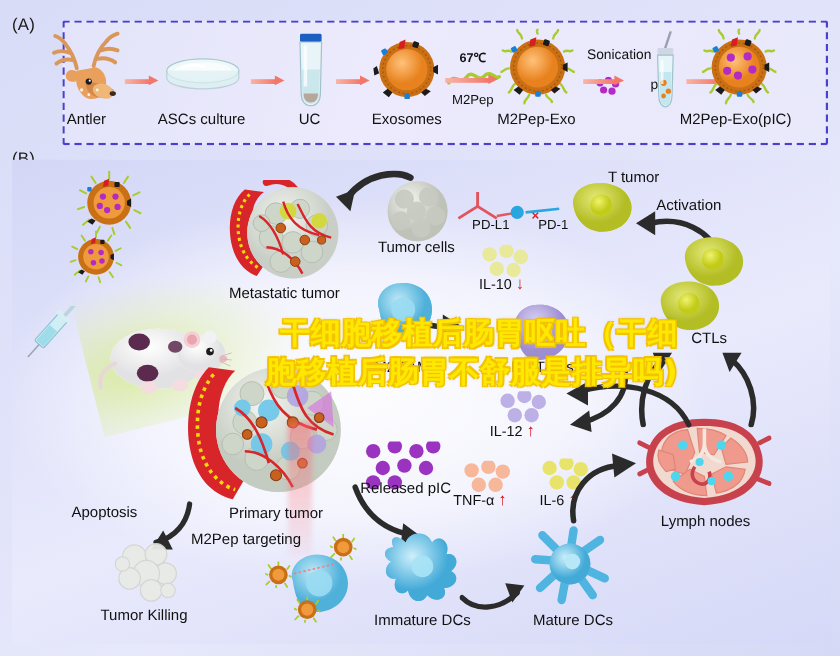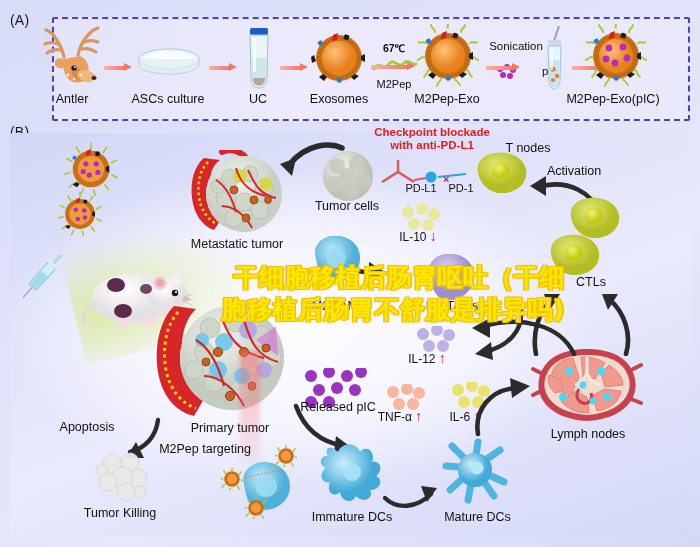--- a/index.html
+++ b/index.html
@@ -497,36 +497,32 @@
           <circle cx="40" cy="16" r="8"></circle>
         <circle cx="46" cy="32" r="8"></circle>
           <circle cx="34" cy="42" r="8"></circle>
         <circle cx="17" cy="36" r="8"></circle>
           <circle cx="30" cy="28" r="8"></circle>
       </g>
     </svg>
   </div>
   <span class="b-label" style="left:347px;top:199px;">Tumor cells</span>
 
-  <div class="b-label red" style="left:432px;top:126px;transform:translateX(-50%);">
-    <span>Checkpoint blockade</span><br>
-    <span>with anti-PD-L1</span>
-  </div>
 
   <div class="abs" style="left:374px;top:158px;">
     <svg width="118" height="32" viewBox="0 0 118 32">
       <path d="M8 24 L24 14 L40 24" stroke="#e2545b" stroke-width="2.4" fill="none"></path>
       <line x1="24" y1="14" x2="24" y2="2" stroke="#e2545b" stroke-width="2.4"></line>
       <path d="M40 22 L52 20" stroke="#e05a62" stroke-width="2" fill="none"></path>
       <circle cx="57" cy="19" r="5.5" fill="#29a6e0"></circle>
       <line x1="64" y1="19" x2="92" y2="16" stroke="#29a6e0" stroke-width="2.2"></line>
       <text x="69" y="25" font-family="Liberation Sans" font-size="11" fill="#d8252a" font-weight="bold">×</text>
     </svg>
   </div>
-  <span class="b-label small" style="left:421px;top:182px;text-align:right;">PD-L1</span>
+  <span class="b-label small" style="left:409px;top:182px;text-align:right;">PD-L1</span>
   <span class="b-label small" style="left:461px;top:182px;">PD-1</span>
 
   <div class="abs" style="left:472px;top:150px;">
     <svg width="58" height="46" viewBox="0 0 58 46">
       <path d="M6 22 C4 12 12 4 24 3 C38 1 52 8 54 20 C56 32 46 42 32 43 C18 44 8 34 6 22 Z" fill="#c6cf35"></path>
       <path d="M6 22 C4 12 12 4 24 3 C38 1 52 8 54 20 C56 32 46 42 32 43 C18 44 8 34 6 22 Z" fill="url(#tcg)"></path>
       <defs>
           <radialGradient id="tcg" cx="40%" cy="32%">
         <stop offset="0%" stop-color="#e4ea7a"></stop>
             <stop offset="100%" stop-color="#b3bd24"></stop>
@@ -535,21 +531,21 @@
       <circle cx="29" cy="21" r="9" fill="#d9e038"></circle>
       <circle cx="29" cy="21" r="9" fill="url(#tcn)"></circle>
       <defs>
           <radialGradient id="tcn" cx="38%" cy="32%">
         <stop offset="0%" stop-color="#eef36e"></stop>
             <stop offset="100%" stop-color="#c2cb18"></stop>
       </radialGradient>
         </defs>
     </svg>
   </div>
-  <span class="b-label" style="left:528px;top:141px;">T nodes</span>
+  <span class="b-label" style="left:528px;top:141px;">T tumor</span>
 
   <span class="b-label" style="left:574px;top:164px;">Activation</span>
   <div class="abs" style="left:520px;top:172px;">
     <svg width="86" height="46" viewBox="0 0 86 46">
       <path d="M80 42 C72 20 48 8 22 14" stroke="#2b2b2b" stroke-width="4.6" fill="none" stroke-linecap="round"></path>
       <polygon points="26,4 10,14 26,24" fill="#2b2b2b"></polygon>
     </svg>
   </div>
 
   <div class="abs" style="left:565px;top:195px;">

